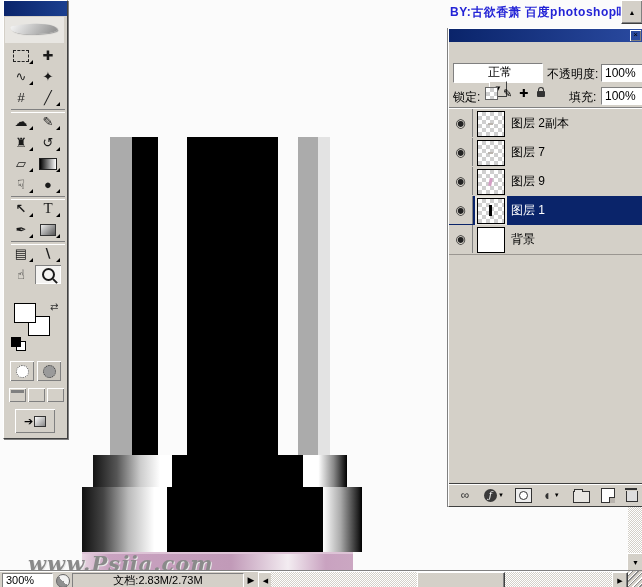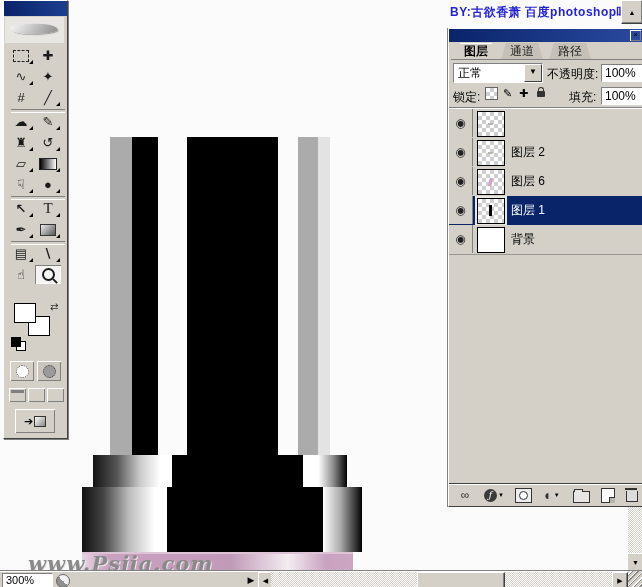--- a/index.html
+++ b/index.html
@@ -57,21 +57,21 @@
   #panel{left:448px;top:28px;width:194px;height:477px;background:#d4d0c8;
       border:1px solid;border-color:#fff #404040 #404040 #fff;box-shadow:-1px 0 0 #808080;}
   #panel .titlebar{position:absolute;left:0;top:0;right:0;height:13px;
       background:linear-gradient(90deg,#0a246a,#2a4aa0);}
   .closebtn{position:absolute;right:2px;top:1px;width:11px;height:11px;font-size:8px;line-height:10px;text-align:center;color:#000;}
   .tabs{position:absolute;left:2px;top:13px;right:0;height:17px;border-bottom:1px solid #808080;}
   .tab{position:absolute;top:1px;height:16px;padding:0 9px;line-height:16px;font-size:12px;
       background:#c6c1b8;clip-path:polygon(5px 0,calc(100% - 5px) 0,100% 100%,0 100%);color:#222;}
   .tab.active{background:#d4d0c8;font-weight:bold;color:#000;box-shadow:inset 0 1px 0 #fff;}
   .dropdown{position:absolute;left:4px;width:88px;height:18px;background:#fff;
-      border:1px solid;border-color:#808080 #fff #fff #808080;display:flex;align-items:center;}
+      border:1px solid;border-color:#808080 #fff #fff #808080;display:flex;align-items:center;flex-direction:column;}
   .dropdown .val{flex:1;padding-left:4px;font-size:12px;}
   .ddbtn{width:16px;height:16px;background:#d4d0c8;border:1px solid;border-color:#fff #404040 #404040 #fff;
       font-size:8px;line-height:14px;text-align:center;}
   .plabel{position:absolute;font-size:12px;color:#000;}
   .pfield{position:absolute;width:38px;height:16px;background:#fff;border:1px solid;
       border-color:#808080 #fff #fff #808080;font-size:12px;line-height:16px;padding-left:3px;}
   .lockico{display:inline-block;margin-right:6px;vertical-align:middle;}
   .minichecker{width:11px;height:11px;border:1px solid #666;}
   .minilock{width:8px;height:6px;background:#333;border-radius:1px;position:relative;margin-top:4px;}
   .minilock::before{content:"";position:absolute;left:1px;top:-4px;width:4px;height:4px;border:1.5px solid #333;border-bottom:none;border-radius:3px 3px 0 0;}
@@ -217,25 +217,20 @@
     <span>➔</span>
     <span class="jumppic"></span>
   </div>
 </div>
 
 <div class="abs" id="panel">
   <div class="titlebar">
     <div class="closebtn raised2">×</div>
   </div>
 
-  <div class="tabs">
-    <div class="tab active" style="left:4px;">图层</div>
-    <div class="tab" style="left:50px;">通道</div>
-    <div class="tab" style="left:98px;">路径</div>
-  </div>
 
   <div class="dropdown" style="top:34px;">
     <span class="val">正常</span>
     <span class="ddbtn">▼</span>
   </div>
   <div class="plabel" style="left:98px;top:37px;">不透明度:</div>
   <div class="pfield" style="left:152px;top:35px;">100%</div>
 
   <div class="plabel" style="left:4px;top:60px;">锁定:</div>
   <div class="lockico minichecker checker" style="position:absolute;left:36px;top:58px;"></div>
@@ -244,34 +239,35 @@
   <div class="lockico minilock" style="position:absolute;left:88px;top:58px;"></div>
   <div class="plabel" style="left:120px;top:60px;">填充:</div>
   <div class="pfield" style="left:152px;top:58px;">100%</div>
   <div style="position:absolute;left:0;right:0;top:78px;border-top:1px solid #808080;border-bottom:1px solid #fff;"></div>
 
   <div class="lrow" style="top:80px;">
     <div class="eyecell"><span>◉</span></div>
     <div class="thumb checker">
         <div class="mark-faint"></div>
       </div>
+    <div class="lname">图层 2副本</div>
   </div>
   <div class="lrow" style="top:109px;">
     <div class="eyecell"><span>◉</span></div>
     <div class="thumb checker">
         <div class="mark-faint"></div>
       </div>
-    <div class="lname">图层 2</div>
+    <div class="lname">图层 7</div>
   </div>
   <div class="lrow" style="top:138px;">
     <div class="eyecell"><span>◉</span></div>
     <div class="thumb checker">
         <div class="mark-pink"></div>
       </div>
-    <div class="lname">图层 6</div>
+    <div class="lname">图层 9</div>
   </div>
   <div class="lrow sel" style="top:167px;">
     <div class="eyecell"><span>◉</span></div>
     <div class="thumb checker">
         <div class="mark-black"></div>
       </div>
     <div class="lname">图层 1</div>
   </div>
   <div class="lrow" style="top:196px;">
     <div class="eyecell"><span>◉</span></div>
@@ -304,20 +300,21 @@
         <span class="trashico"></span>
       </div>
   </div>
 </div>
 
 <div class="abs" id="watermark">www.Psjia.com</div>
 
 <div class="abs" id="statusbar">
   <div class="zoomfield">300%</div>
   <div class="pieicon"></div>
+  <div class="docbar">文档:2.83M/2.73M</div>
   <div class="popout">▶</div>
   <div class="sbtn" style="left:258px;top:0;width:13px;height:15px;">
       <span>◀</span>
     </div>
   <div class="abs dither" style="left:271px;top:0;width:341px;height:15px;"></div>
   <div class="hthumb"></div>
   <div class="sbtn" style="left:612px;top:0;width:14px;height:15px;">
       <span>▶</span>
     </div>
 </div>

